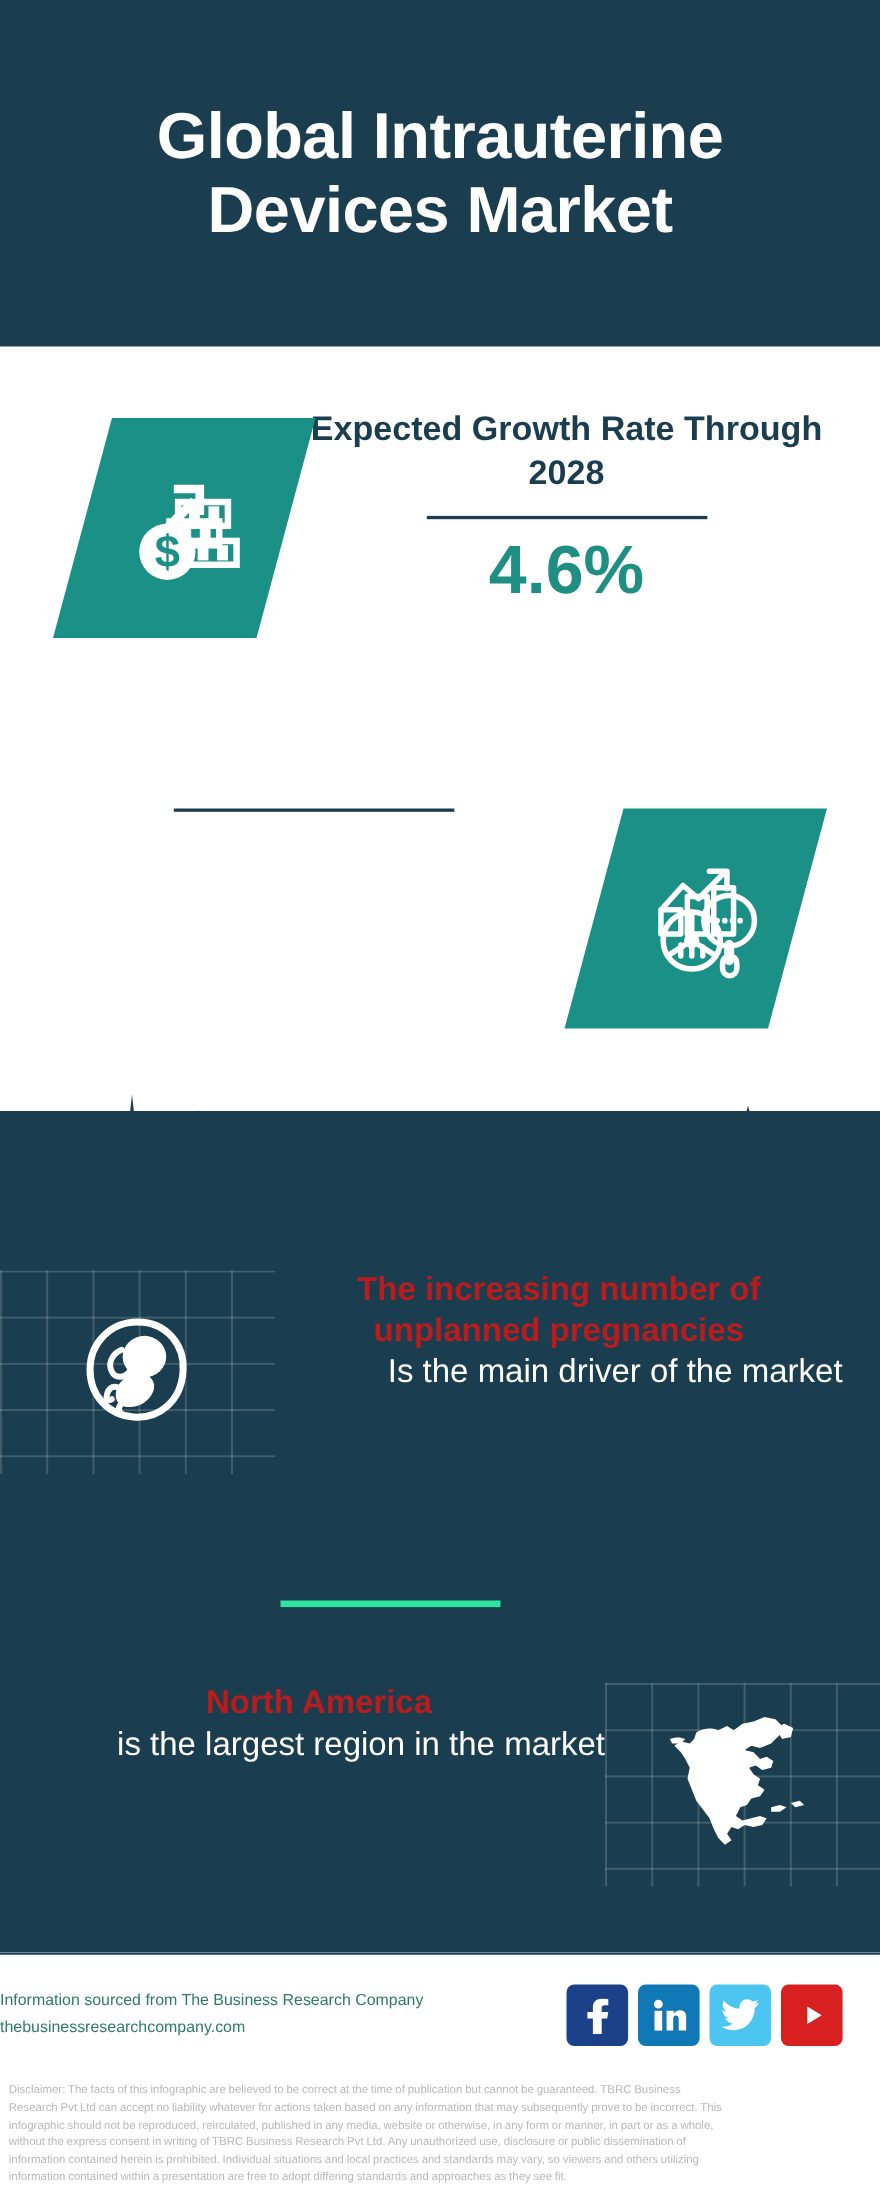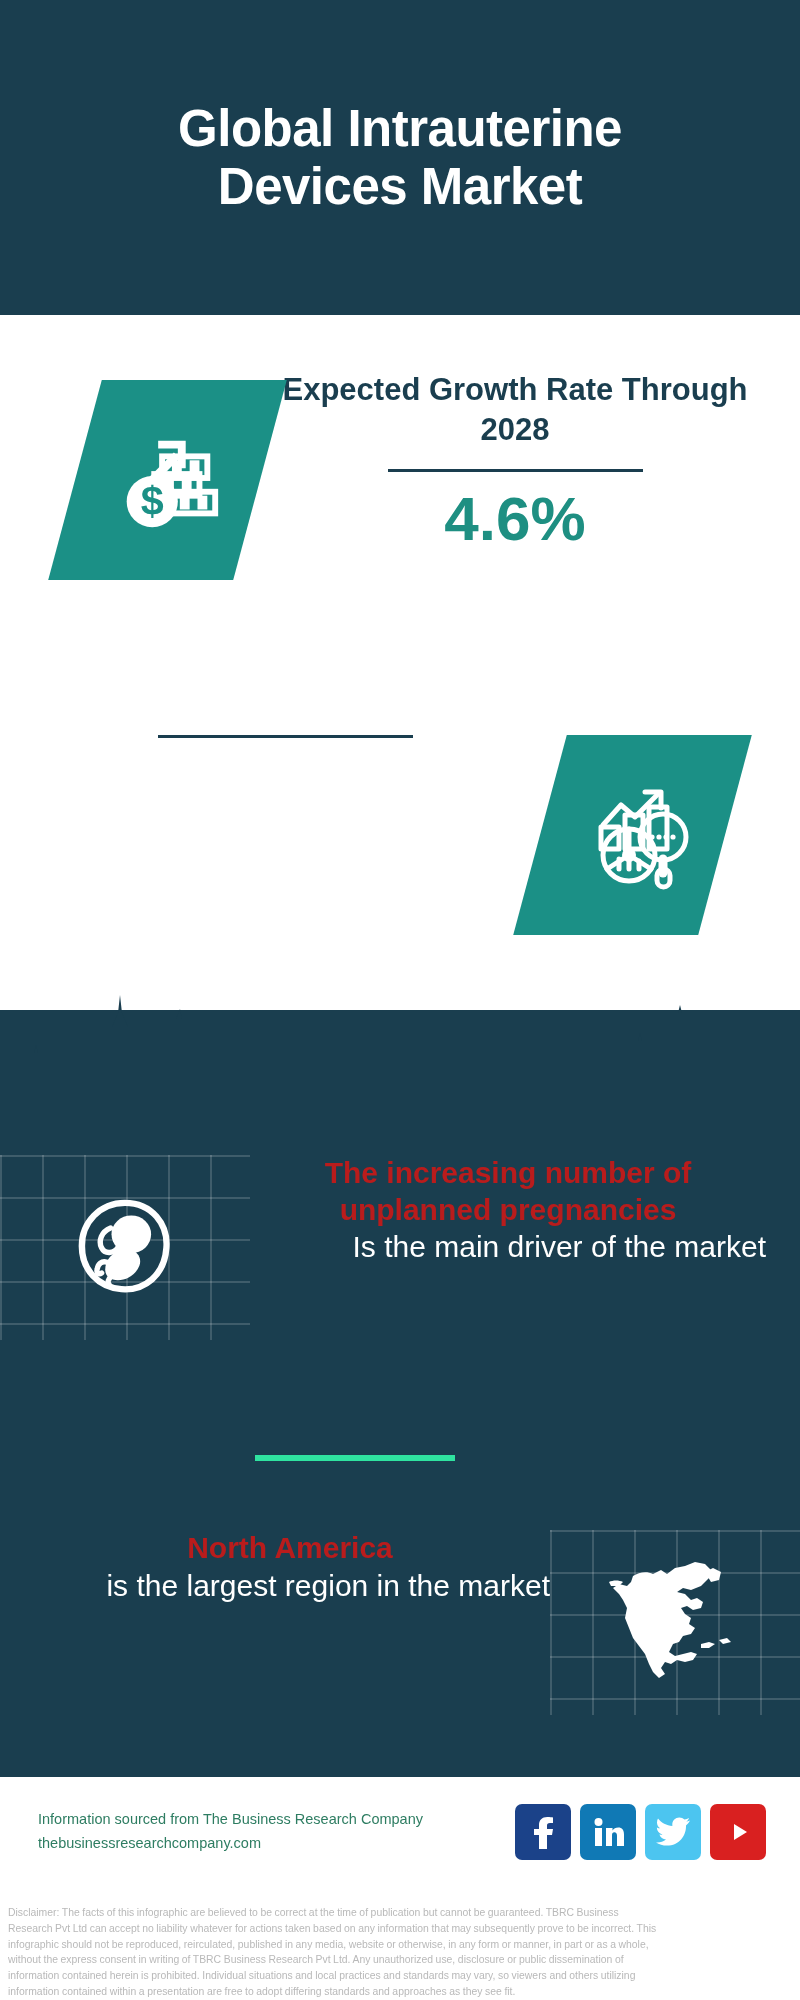--- a/index.html
+++ b/index.html
@@ -12,21 +12,21 @@
   .page { position:relative; width:800px; height:2000px; background:#fff; }
 
   
   .header {
     position:absolute; top:0; left:0; width:800px; height:315px;
     background:#1a3e4f;
     display:flex; align-items:center; justify-content:center;
   }
   .header-title {
     color:#ffffff;
-    font-size:51px;
+    font-size:59px;
     font-weight:bold;
     line-height:1.13;
     text-align:center;
     letter-spacing:-0.5px;
     padding:0 40px;
     max-width:700px;
   }
 
   
   .stat1 {
@@ -112,42 +112,41 @@
   }
   .region-text { flex:1; padding-left:30px; text-align:center; }
 
   
   .footer {
     position:absolute; top:1775px; left:0; width:800px; height:112px;
     background:#ffffff;
     border-top:2px solid #1a3e4f;
     display:flex; align-items:center;
   }
-  .footer-text { margin-left:38px; flex:1; }
+  .footer-text { flex:1; }
   .footer-text div {
     color:#2e7d62; font-size:14.5px; line-height:1.65;
   }
   .socials { display:flex; gap:9px; margin-right:34px; }
   .sbtn {
     width:56px; height:56px; border-radius:7px;
     display:flex; align-items:center; justify-content:center;
   }
   .s-fb { background:#1b4289; }
   .s-li { background:#1079b5; }
   .s-tw { background:#4cc5f0; }
   .s-yt { background:#d92020; }
 
   
   .disclaimer {
     position:absolute; top:1893px; left:0; width:668px;
     padding:0 8px;
     color:#b9b9b9; font-size:10.4px; line-height:1.52;
     text-align:left;
     word-spacing:-0.3px;
-    margin-top:12px;
   }
 </style>
 </head>
 <body>
 
 <div class="page">
 
   <div class="header">
     <div class="header-title">Global Intrauterine Devices Market</div>
   </div>

